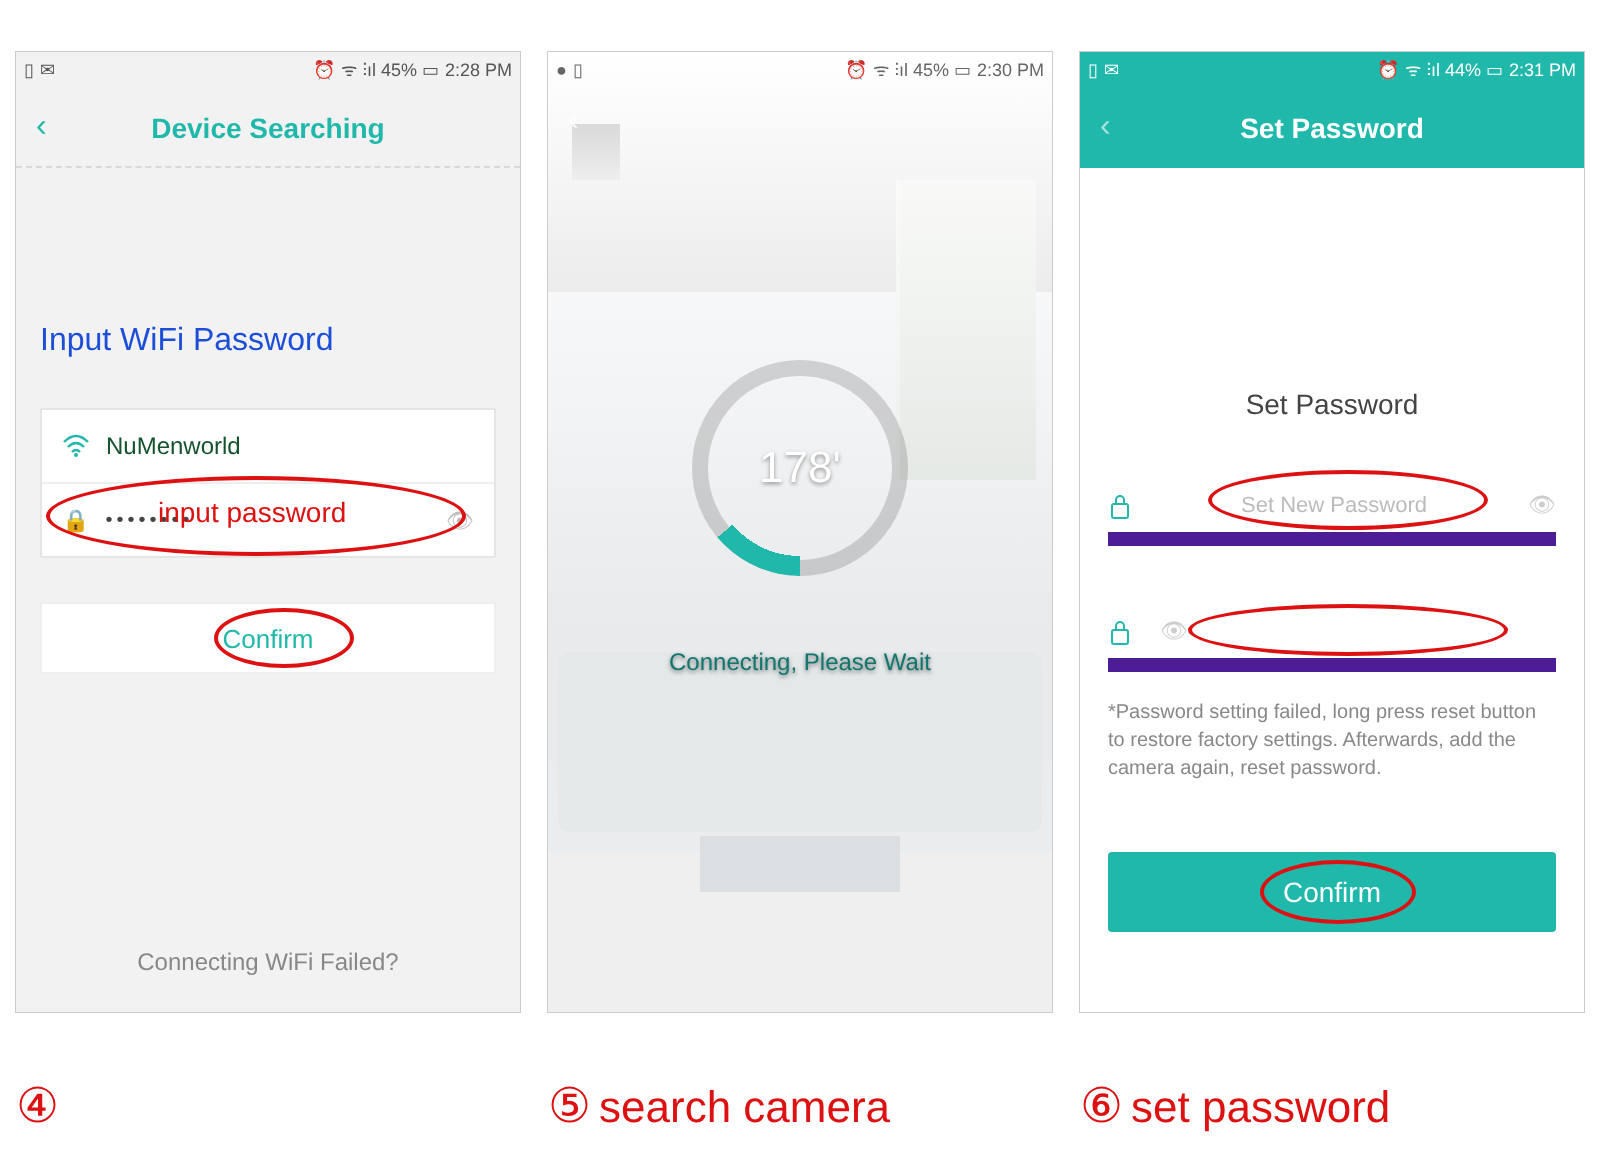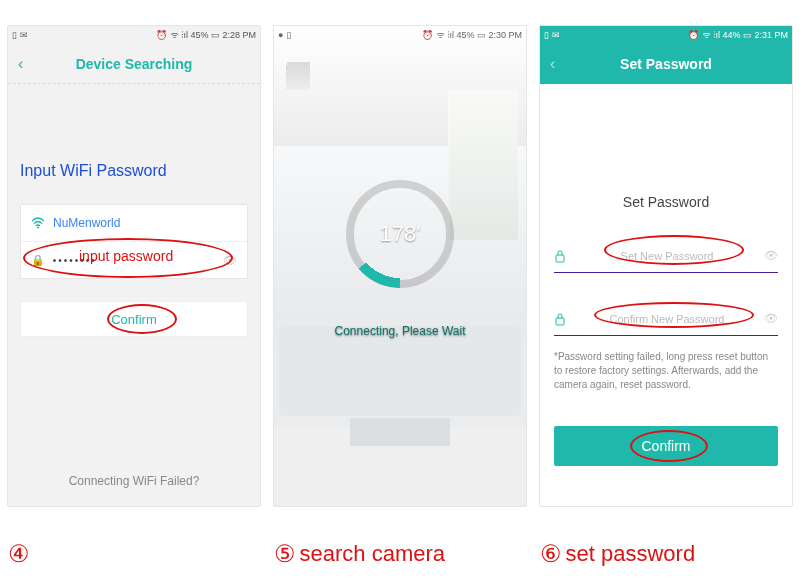--- a/index.html
+++ b/index.html
@@ -65,21 +65,21 @@
   }
   .s1-row {
     display: flex;
     align-items: center;
     height: 36px;
     padding: 0 10px;
     gap: 8px;
   }
   .s1-divider { height: 1px; background: #eee; }
   .s1-row .icon { color: #1fb8aa; font-size: 12px; }
-  .s1-row .nametext { font-size: 12px; color: #3b82f6; flex: 1; }
+  .s1-row .nametext { font-size: 12px; color: #14532d; flex: 1; }
   .s1-row .lock { color: #888; font-size: 11px; }
   .s1-row .dots { flex: 1; letter-spacing: 2px; color: #444; font-size: 10px; }
   .s1-row .eye { color: #bbb; font-size: 11px; }
   .s1-hint { font-size: 10px; color: #888; margin-top: 10px; line-height: 1.3; }
   .confirm-btn {
     background: #fff;
     height: 36px;
     margin-top: 22px;
     display: flex;
     align-items: center;
@@ -174,21 +174,21 @@
   .s2-back {
     position: absolute; top: 26px; left: 10px; color: rgba(255,255,255,0.8); font-size: 16px;
   }
 
   
   .s3-body { padding: 110px 14px 0; }
   .s3-title { text-align: center; font-size: 14px; color: #444; margin-bottom: 20px; }
   .s3-row {
     display: flex; align-items: center;
     height: 34px;
-    border-bottom: 1px solid #4c1d95;
+    border-bottom: 7px solid #4c1d95;
     gap: 10px;
     position: relative;
     margin-top: 29px;
   }
   .s3-row .lock { color: #1fb8aa; font-size: 12px; width: 16px; }
   .s3-row .ph { flex: 1; color: #bbb; font-size: 11px; text-align: center; }
   .s3-row .eye { color: #ccc; font-size: 11px; }
   .s3-hint { font-size: 10px; color: #888; margin-top: 14px; line-height: 1.4; }
   .s3-confirm {
     margin-top: 34px;
@@ -344,21 +344,20 @@
       <span class="eye">👁</span>
       <span class="red-oval" style="left:50px; top:-4px; width:140px; height:30px;"></span>
     </div>
     <div class="s3-row">
       <span class="lock">
         <svg width="12" height="14" viewBox="0 0 12 14">
             <rect x="2" y="6" width="8" height="7" rx="1" stroke="#1fb8aa" fill="none"></rect>
             <path d="M4 6 V4 a2 2 0 0 1 4 0 V6" stroke="#1fb8aa" fill="none"></path>
           </svg>
       </span>
-      <span class="ph">Confirm New Password</span>
       <span class="eye">👁</span>
       <span class="red-oval" style="left:40px; top:0px; width:160px; height:26px;"></span>
     </div>
     <div class="s3-hint">*Password setting failed, long press reset button to restore factory settings. Afterwards, add the camera again, reset password.</div>
     <div class="s3-confirm">
       <span>Confirm</span>
       <span class="red-oval" style="left:76px; top:4px; width:78px; height:32px;"></span>
     </div>
   </div>
 </div>

